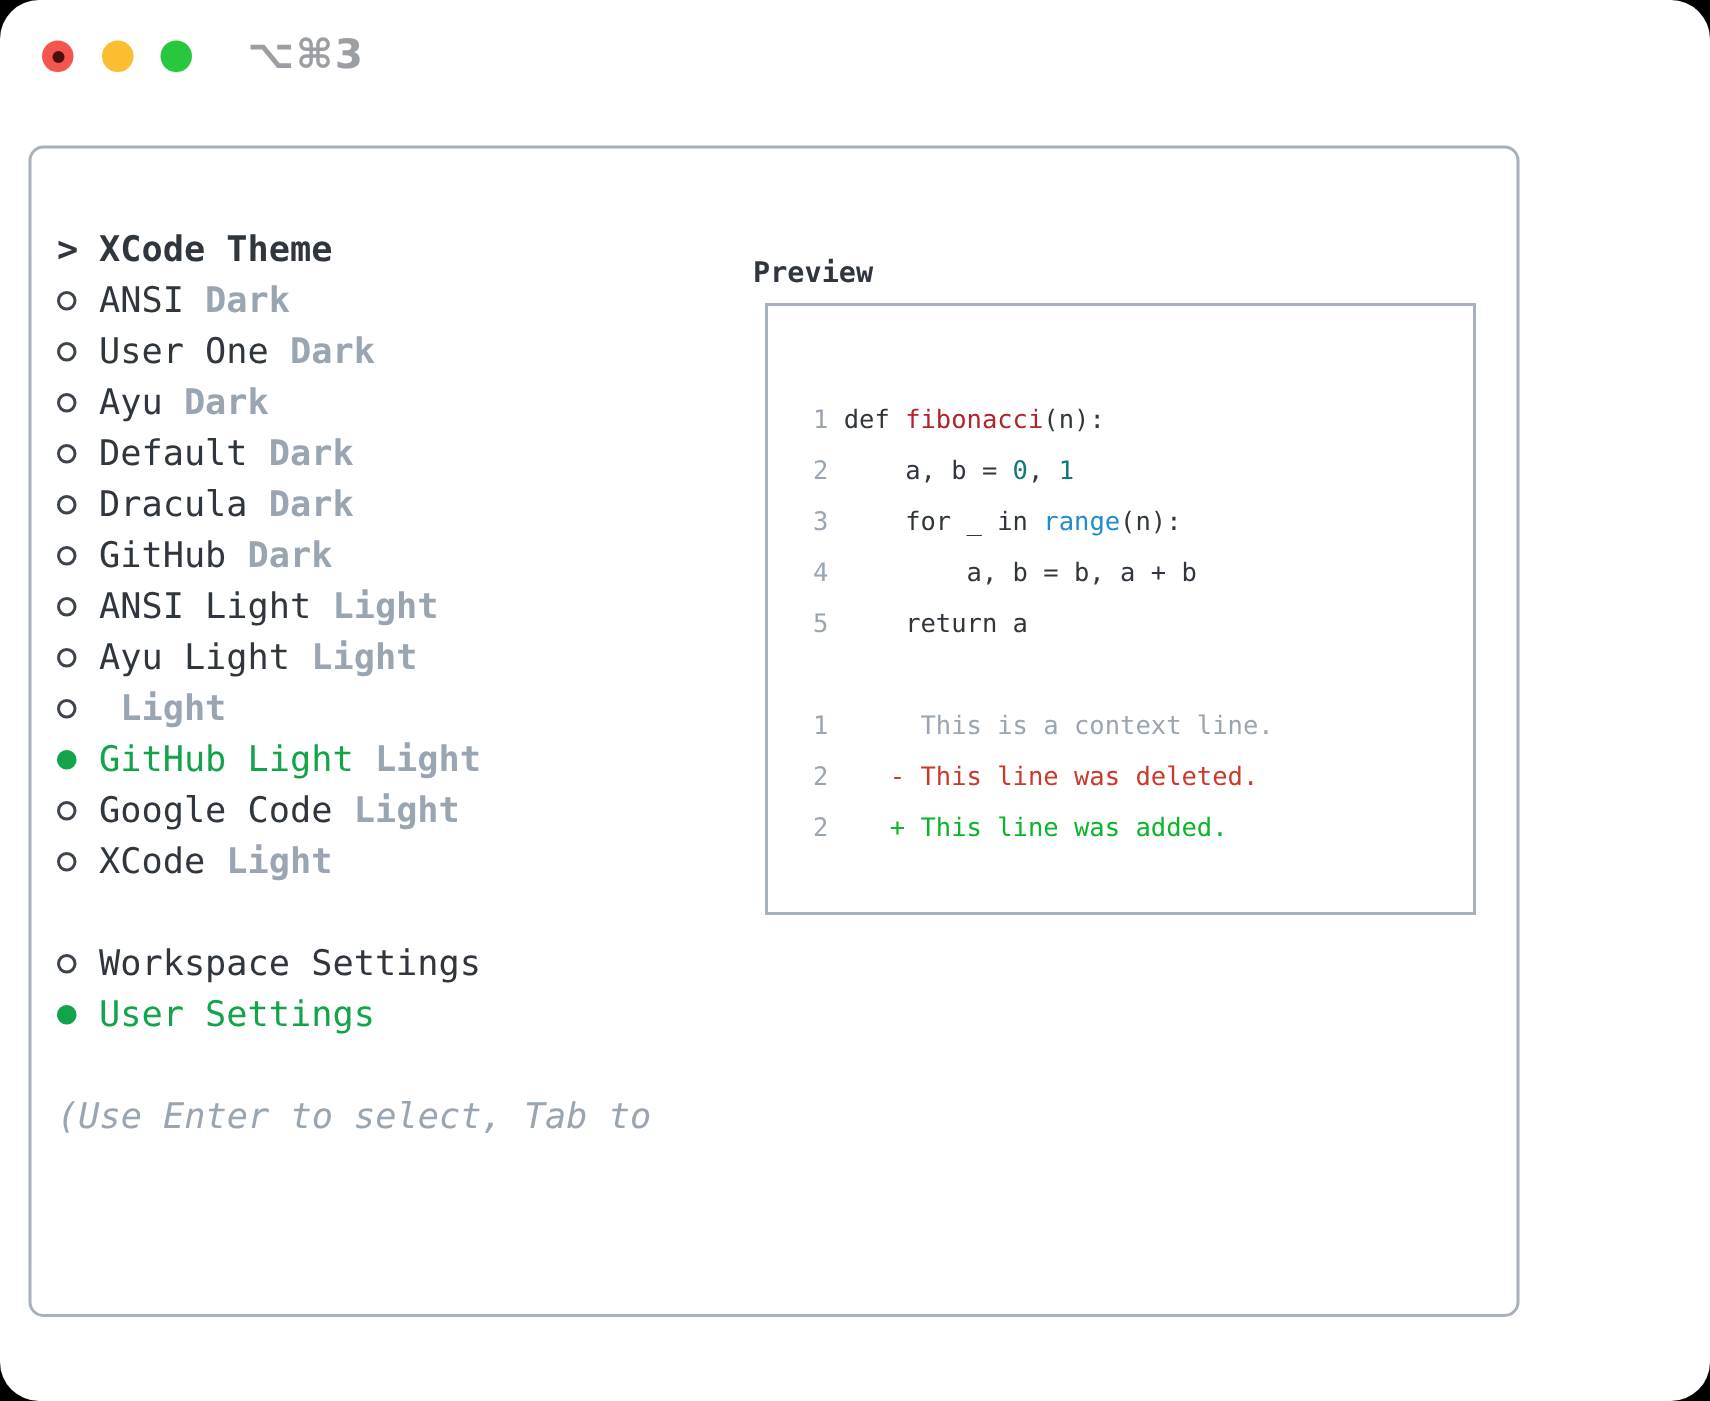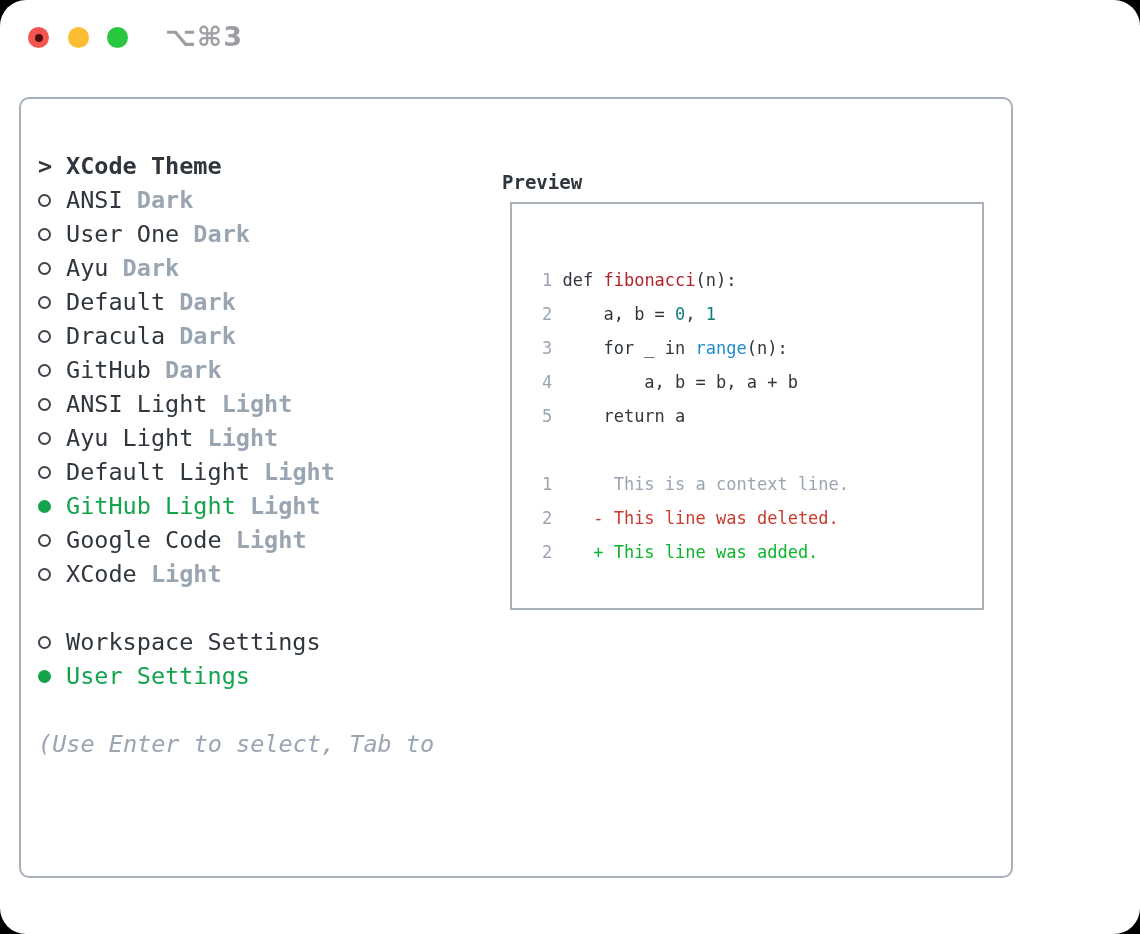--- a/index.html
+++ b/index.html
@@ -131,21 +131,21 @@
     <div class="left-col" id="left-col">
         <div class="row hdr"><span class="marker"><span class="prompt-char">&gt;</span></span><span class="t-name">XCode Theme</span></div>
         <div class="row"><span class="marker"><span class="dot off"></span></span><span class="t-name">ANSI</span><span class="t-var"> Dark</span></div>
         <div class="row"><span class="marker"><span class="dot off"></span></span><span class="t-name">User One</span><span class="t-var"> Dark</span></div>
         <div class="row"><span class="marker"><span class="dot off"></span></span><span class="t-name">Ayu</span><span class="t-var"> Dark</span></div>
         <div class="row"><span class="marker"><span class="dot off"></span></span><span class="t-name">Default</span><span class="t-var"> Dark</span></div>
         <div class="row"><span class="marker"><span class="dot off"></span></span><span class="t-name">Dracula</span><span class="t-var"> Dark</span></div>
         <div class="row"><span class="marker"><span class="dot off"></span></span><span class="t-name">GitHub</span><span class="t-var"> Dark</span></div>
         <div class="row"><span class="marker"><span class="dot off"></span></span><span class="t-name">ANSI Light</span><span class="t-var"> Light</span></div>
         <div class="row"><span class="marker"><span class="dot off"></span></span><span class="t-name">Ayu Light</span><span class="t-var"> Light</span></div>
-        <div class="row"><span class="marker"><span class="dot off"></span></span><span class="t-name">Default Light</span><span class="t-var"> Light</span></div>
+        <div class="row"><span class="marker"><span class="dot off"></span></span><span class="t-var"> Light</span></div>
         <div class="row"><span class="marker"><span class="dot on"></span></span><span class="t-name sel">GitHub Light</span><span class="t-var"> Light</span></div>
         <div class="row"><span class="marker"><span class="dot off"></span></span><span class="t-name">Google Code</span><span class="t-var"> Light</span></div>
         <div class="row"><span class="marker"><span class="dot off"></span></span><span class="t-name">XCode</span><span class="t-var"> Light</span></div>
         <div class="row"></div>
         <div class="row"><span class="marker"><span class="dot off"></span></span><span class="t-name">Workspace Settings</span></div>
         <div class="row"><span class="marker"><span class="dot on"></span></span><span class="t-name sel">User Settings</span></div>
         <div class="row"></div>
         <div class="row help"><span class="help-txt">(Use Enter to select, Tab to</span></div>
       </div>
 

